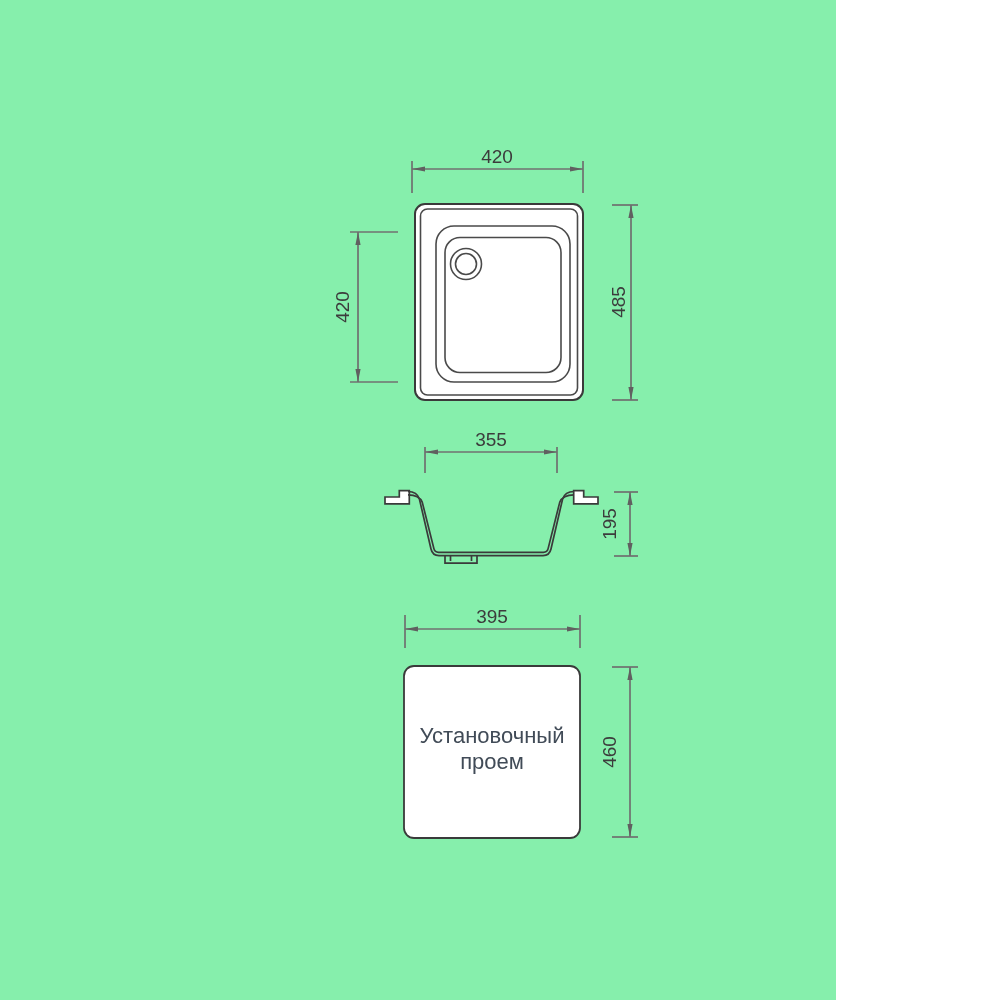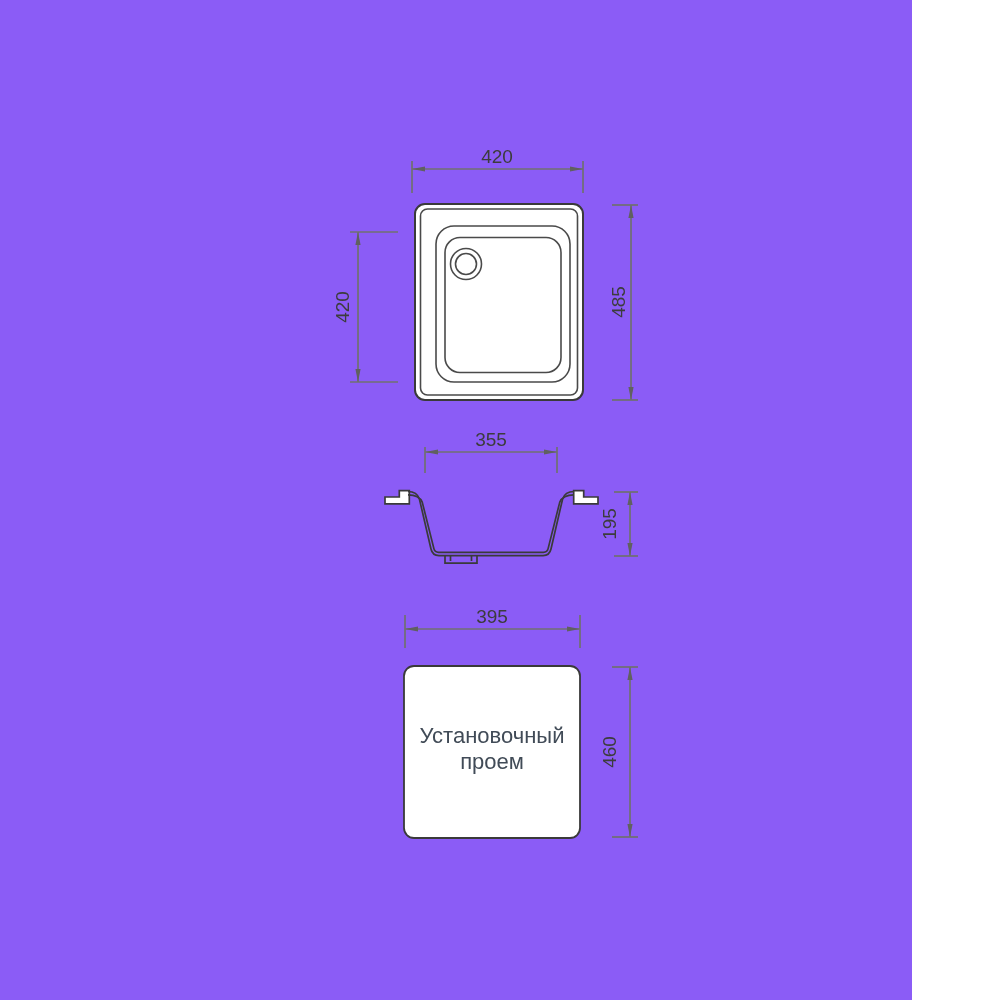--- a/index.html
+++ b/index.html
@@ -1,16 +1,16 @@
 <!DOCTYPE html>
 <html><head>
 <meta charset="utf-8">
 <style>
   html,body{margin:0;padding:0;background:#ffffff;}
-  .canvas{position:relative;width:912px;height:1000px;background:#8b5cf6;margin:0;
+  .canvas{position:relative;width:836px;height:1000px;background:#86efac;margin:0;
           font-family:"Liberation Sans", sans-serif;}
   svg{display:block;}
   .outline      {fill:#ffffff;stroke:#3a3a3a;stroke-width:2;}
   .thinline     {fill:none;stroke:#4a4a4a;stroke-width:1.6;}
   .sheet        {fill:none;stroke:#3a3a3a;stroke-width:1.7;}
   .part         {fill:#ffffff;stroke:#3a3a3a;stroke-width:1.7;}
   .dim          {stroke:#707070;stroke-width:1.7;fill:none;}
   .dim-arrow    {fill:#606060;stroke:none;}
   .dim-text     {fill:#3c3c3c;font-size:19px;font-family:"Liberation Sans",sans-serif;}
   .label-text   {fill:#414b57;font-size:22px;font-family:"Liberation Sans",sans-serif;}

